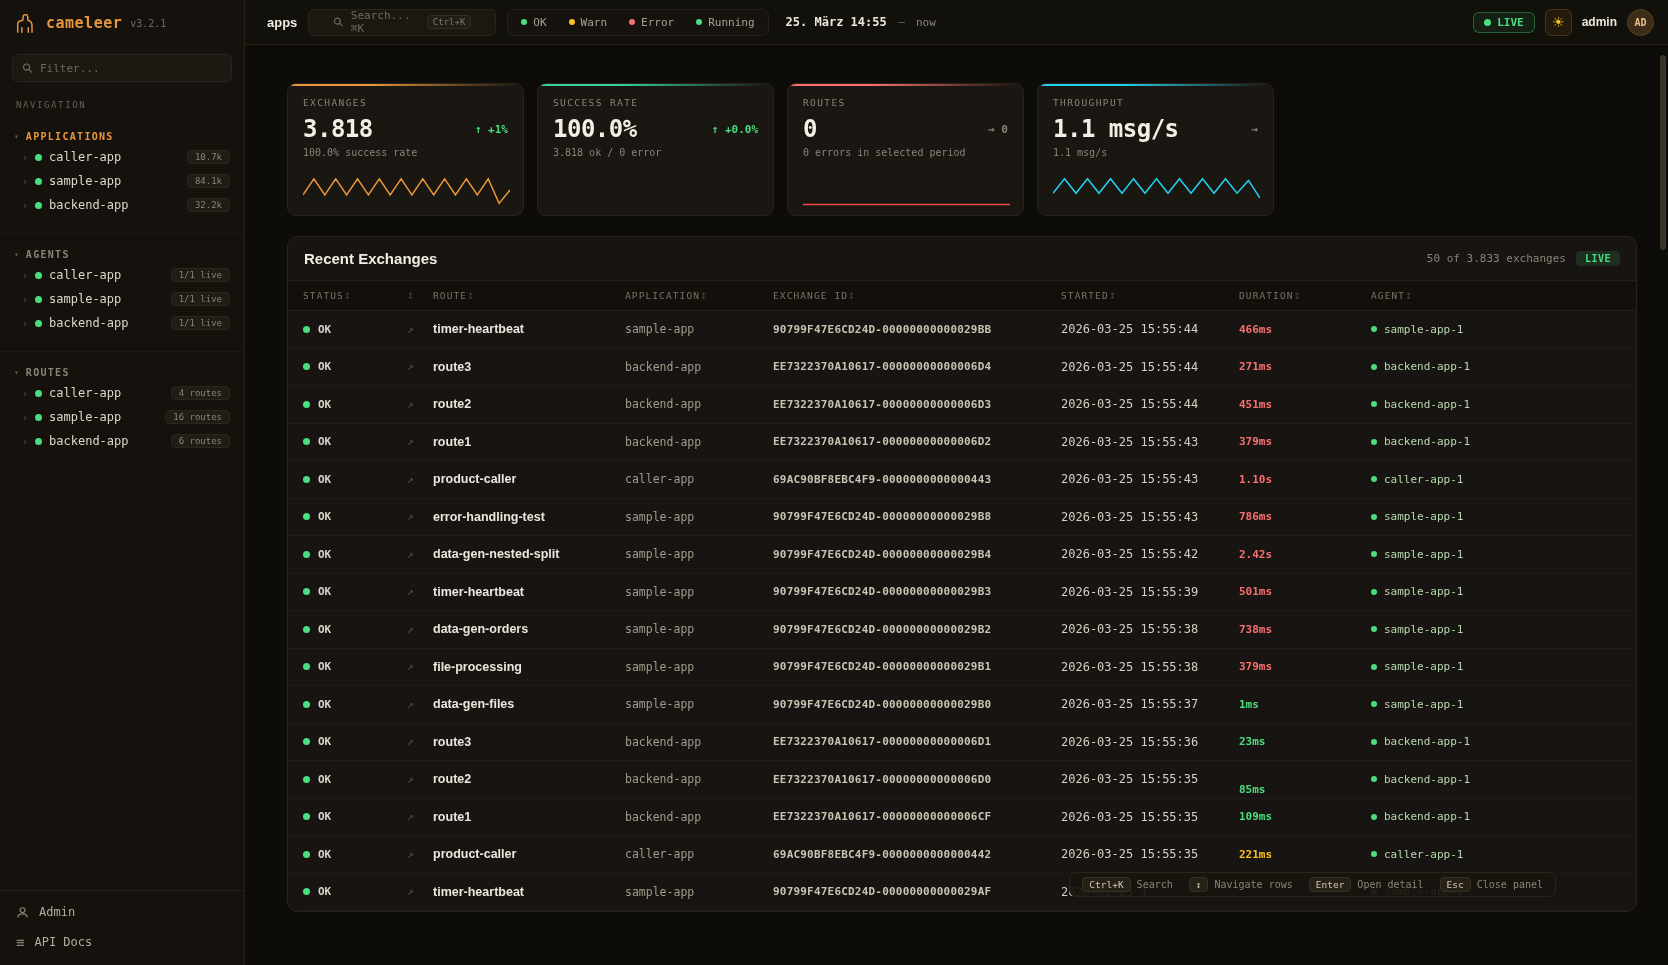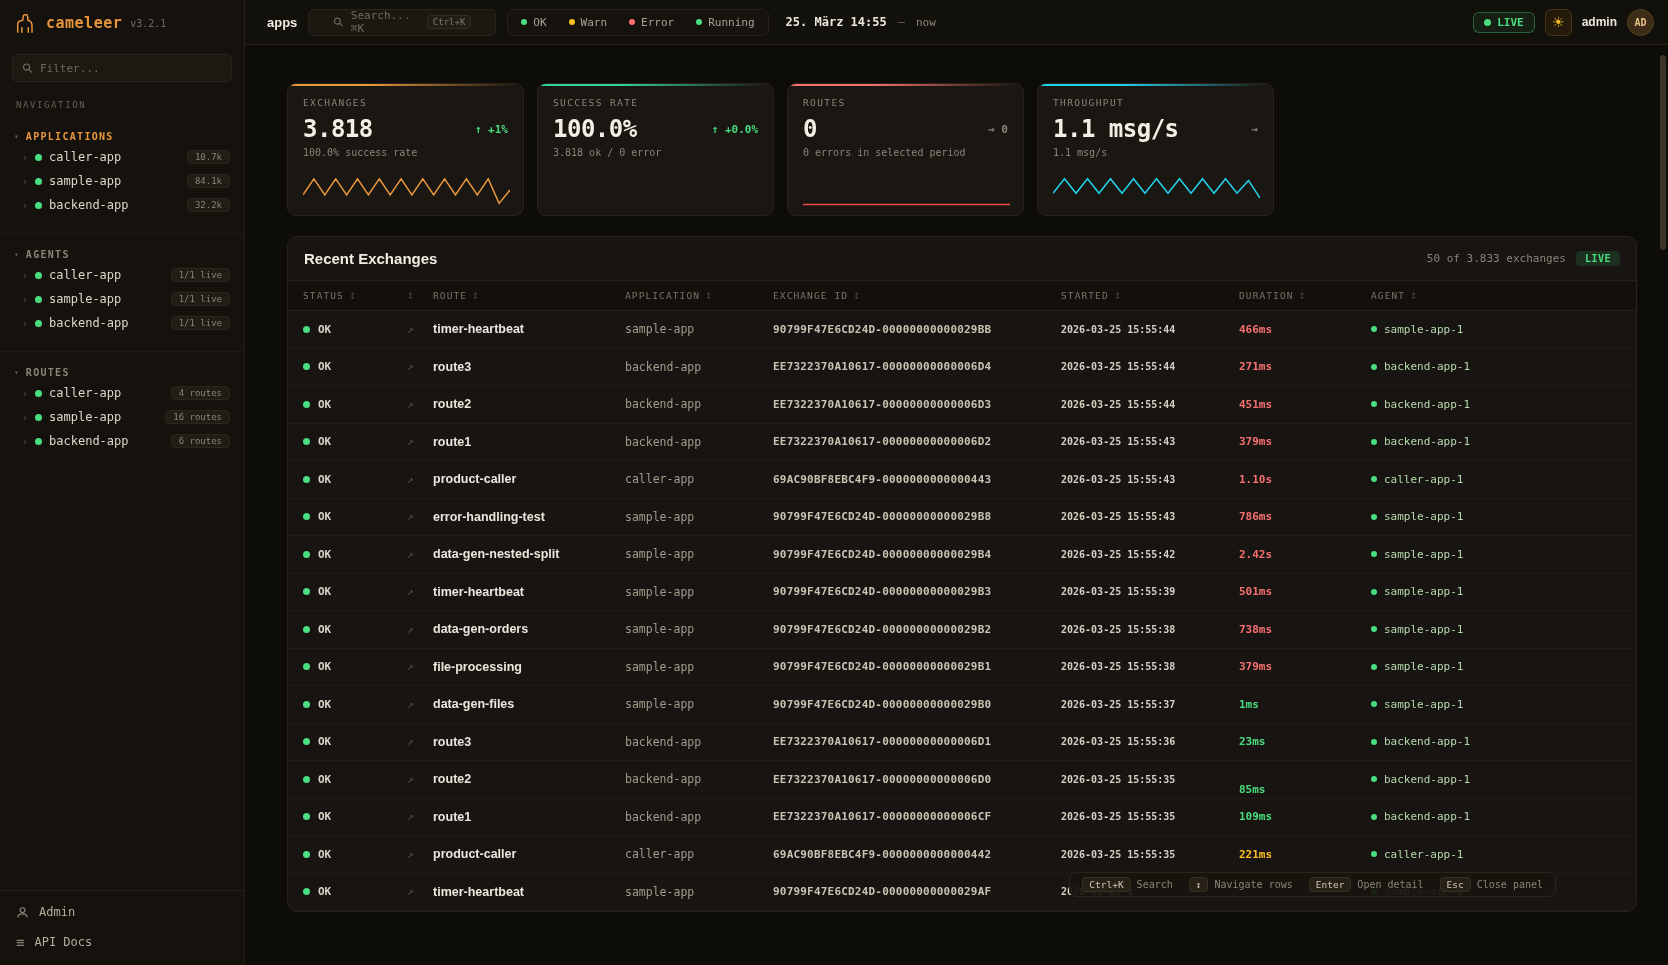--- a/index.html
+++ b/index.html
@@ -65,29 +65,29 @@
 .spark{position:absolute;left:15px;bottom:7px;width:207px;height:38px}
 
 
 .panel{margin-top:20px;background:#171411;border:1px solid #282218;border-radius:10px;overflow:hidden}
 .panel-head{display:flex;align-items:center;padding:13px 16px}
 .panel-title{font-family:"Liberation Sans",sans-serif;font-size:15px;font-weight:bold;color:#f2ede2}
 .panel-summary{margin-left:auto;font-size:11px;color:#8a8376}
 .live-pill{margin-left:10px;background:rgba(74,222,128,.14);color:#4ade80;font-size:10px;font-weight:bold;padding:2px 9px;border-radius:4px;letter-spacing:.5px}
 .thead,.trow{display:grid;grid-template-columns:104px 26px 192px 148px 288px 178px 132px 1fr;align-items:center;padding-left:15px}
 .thead{height:31px;background:#13100c;border-top:1px solid #272115;border-bottom:1px solid #272115}
-.hcell{font-size:9.5px;letter-spacing:1.1px;color:#7a7466;display:flex;align-items:center;gap:5px;cursor:pointer}
+.hcell{font-size:9.5px;letter-spacing:1.1px;color:#7a7466;display:flex;align-items:center;cursor:pointer}
 .sort{font-family:"DejaVu Sans",sans-serif;opacity:.5;font-size:9px}
 .trow{height:37.5px;border-bottom:1px solid #201b14;cursor:pointer}
 .c-status{display:flex;align-items:center;gap:8px;font-size:11px;font-weight:bold;color:#d9d4c8}
 .c-link{color:#564f41;font-size:11px}
 .c-route{font-family:"Liberation Sans",sans-serif;font-size:12.5px;font-weight:bold;color:#ece7dc}
 .c-app{font-size:11.5px;color:#a39c8c}
 .c-id{font-size:11px;font-weight:bold;color:#c9c3b4;letter-spacing:.2px}
-.c-start{font-size:10px;font-weight:bold;color:#d5d0c3}
+.c-start{font-size:12px;font-weight:normal;color:#d5d0c3}
 .c-dur{font-size:11px;font-weight:bold}
 .c-agent{display:flex;align-items:center;gap:7px;font-size:11px;color:#b7d9ae}
 .c-agent .dot{width:6px;height:6px}
 
 
 .hints{position:absolute;right:112px;bottom:68px;display:flex;align-items:center;gap:16px;background:rgba(24,20,15,.93);border:1px solid #2c2619;border-radius:7px;padding:4px 12px;z-index:5}
 .hint{display:flex;align-items:center;gap:6px}
 .hint kbd{background:#262016;border:1px solid #363023;border-radius:4px;padding:1px 6px;font-size:9.5px;color:#cdc7b8;font-family:inherit}
 .hint-label{font-size:10px;color:#8a8376}
 .fake-scrollbar{position:absolute;right:2px;top:55px;width:6px;height:195px;background:#3a342a;border-radius:3px;z-index:6}

